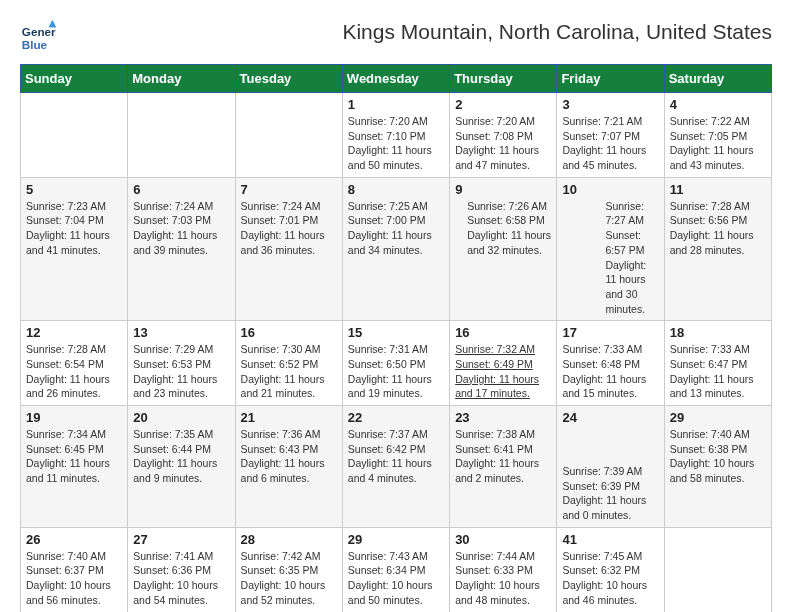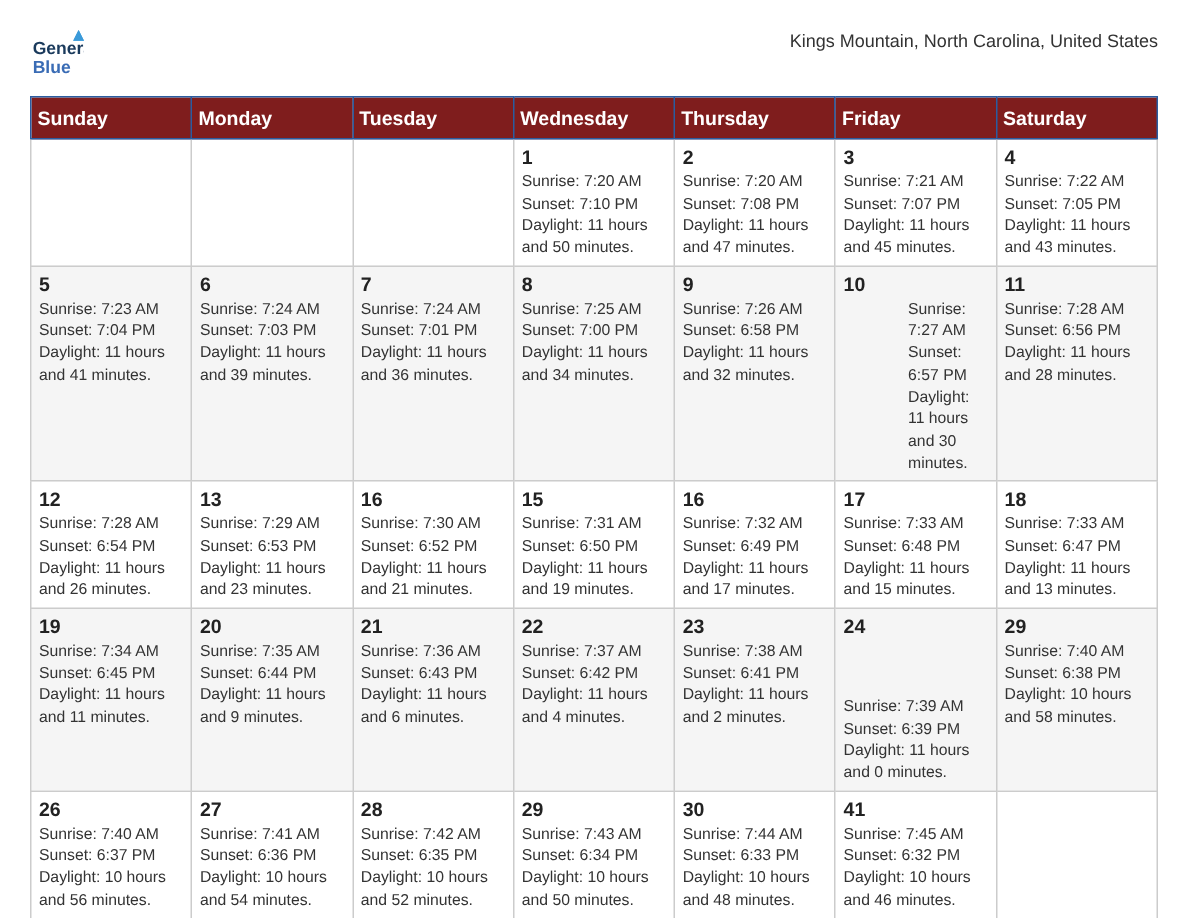--- a/index.html
+++ b/index.html
@@ -27,31 +27,31 @@
     }
     .title-block {
       text-align: right;
     }
     .month-title {
       font-size: 36px;
       font-weight: bold;
       color: #1a1a1a;
     }
     .location-title {
-      font-size: 12px;
+      font-size: 21px;
       color: #333;
     }
     .calendar-table {
       width: 100%;
       border-collapse: collapse;
       border: 1px solid #ccc;
       margin-top: 8px;
     }
     .calendar-table th {
-      background-color: #7f1d1d;
+      background-color: #15803d;
       color: #fff;
       font-size: 13px;
       font-weight: bold;
       padding: 6px 4px;
       text-align: left;
       border: 1px solid #2a5ca0;
     }
     .calendar-table td {
       vertical-align: top;
       padding: 4px 5px;
@@ -167,21 +167,21 @@
         </td>
         <td>
           <span class="day-number">8</span>
           <div class="day-info" style="white-space: pre-line;">Sunrise: 7:25 AM
 Sunset: 7:00 PM
 Daylight: 11 hours
 and 34 minutes.</div>
         </td>
         <td>
           <span class="day-number">9</span>
-          <div class="day-info" style="white-space: pre-line;">Sunrise: 7:26 AM
+          <div class="day-info" style="white-space: pre-line; margin-left: 12px;">Sunrise: 7:26 AM
 Sunset: 6:58 PM
 Daylight: 11 hours
 and 32 minutes.</div>
         </td>
         <td>
           <span class="day-number">10</span>
           <div class="day-info" style="white-space: pre-line; margin-left: 43px;">Sunrise: 7:27 AM
 Sunset: 6:57 PM
 Daylight: 11 hours
 and 30 minutes.</div>
@@ -218,21 +218,21 @@
         </td>
         <td>
           <span class="day-number">15</span>
           <div class="day-info" style="white-space: pre-line;">Sunrise: 7:31 AM
 Sunset: 6:50 PM
 Daylight: 11 hours
 and 19 minutes.</div>
         </td>
         <td>
           <span class="day-number">16</span>
-          <div class="day-info" style="white-space: pre-line;">Sunrise: 7:32 AM
+          <div class="day-info" style="white-space: pre-line; text-decoration: underline;">Sunrise: 7:32 AM
 Sunset: 6:49 PM
 Daylight: 11 hours
 and 17 minutes.</div>
         </td>
         <td>
           <span class="day-number">17</span>
           <div class="day-info" style="white-space: pre-line;">Sunrise: 7:33 AM
 Sunset: 6:48 PM
 Daylight: 11 hours
 and 15 minutes.</div>

